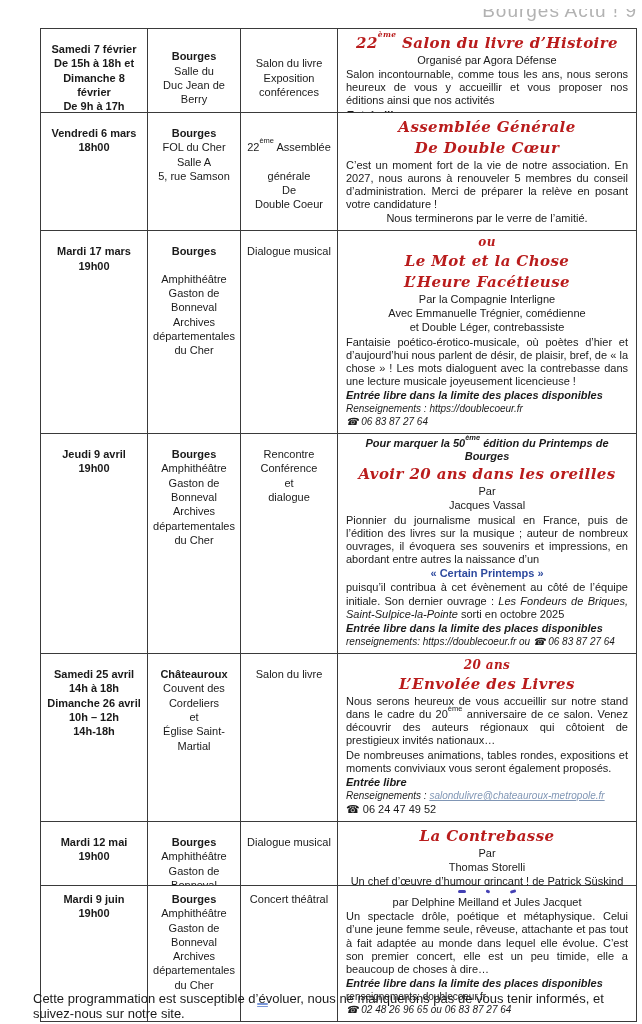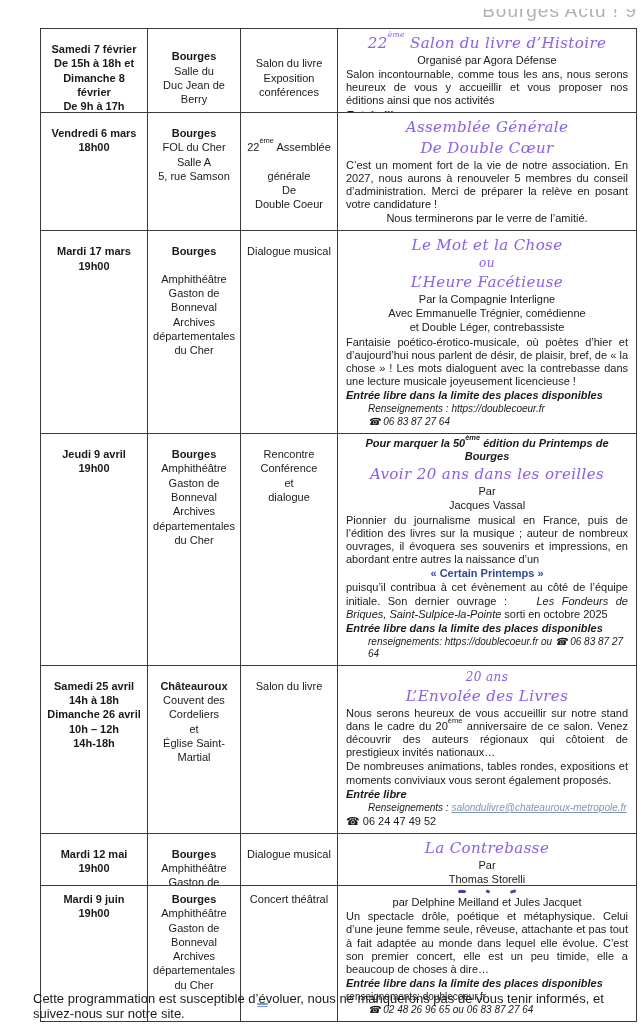--- a/index.html
+++ b/index.html
@@ -25,27 +25,27 @@
   .c-date { font-weight: bold; white-space: pre-line; }
   .c-type { white-space: pre-line; }
   .pre { white-space: pre-line; }
   .pb { font-weight: bold; }
   .gap-above { margin-top: 13px; }
   .vc { display: flex; flex-direction: column; justify-content: center; padding-top: 4px; }
 
   .c-desc { padding: 3px 8px 4px; font-size: 11px; line-height: 1.2; }
   .c-desc > div { margin-bottom: 1px; }
 
-  .script { font-family: "DejaVu Serif", serif; font-style: italic; color: #8b5cf6;
-            text-align: center; font-size: 15px; line-height: 1.25; letter-spacing: .4px; margin: 2px 0; }
+  .script { font-family: "DejaVu Serif", serif; font-style: italic; color: #b91c1c;
+            text-align: center; font-size: 15px; line-height: 1.25; letter-spacing: .4px; margin: 2px 0; font-weight: bold; }
   .script.sm { font-size: 12px; margin: 1px 0; }
   .ctr { text-align: center; }
   .bold { font-weight: normal; }
   .bi { font-weight: bold; font-style: italic; }
-  .it { font-style: italic; margin-left: 22px; }
+  .it { font-style: italic; }
   .just { text-align: justify; }
   .small { font-size: 10px; line-height: 1.18; }
   .blue-bold { color: #2e4a9e; font-weight: bold; text-align: center; }
   .link { color: #8096b5; text-decoration: underline; cursor: pointer; }
   .mt12 { margin-top: 12px; }
   sup { font-size: 7.5px; line-height: 0; vertical-align: top; position: relative; top: 1px; }
 
   
   .squiggle { position: absolute; width: 11px; height: 4px; }
   .squiggle i { display: block; height: 1.6px; background: #7b97d9; border-radius: 2px; margin-bottom: 1px; }
@@ -129,22 +129,22 @@
         <div class="pb">Bourges</div>
         <div class="pre gap-above">Amphithéâtre
 Gaston de
 Bonneval
 Archives
 départementales
 du Cher</div>
       </div>
       <div class="cell c-type">Dialogue musical</div>
       <div class="cell c-desc">
+        <div class="script sm">ou</div>
         <div class="script">Le Mot et la Chose</div>
-        <div class="script sm">ou</div>
         <div class="script">L’Heure Facétieuse</div>
         <div class="ctr bold">Par la Compagnie Interligne</div>
         <div class="ctr">Avec Emmanuelle Trégnier, comédienne</div>
         <div class="ctr">et Double Léger, contrebassiste</div>
         <div class="just">Fantaisie poético-érotico-musicale, où poètes d’hier et d’aujourd’hui nous parlent de désir, de plaisir, bref, de « la chose » ! Les mots dialoguent avec la contrebasse dans une lecture musicale joyeusement licencieuse !</div>
         <div class="bi">Entrée libre dans la limite des places disponibles</div>
         <div class="small it">Renseignements : https://doublecoeur.fr</div>
         <div class="small it">☎ 06 83 87 27 64</div>
       </div>
     </div>

